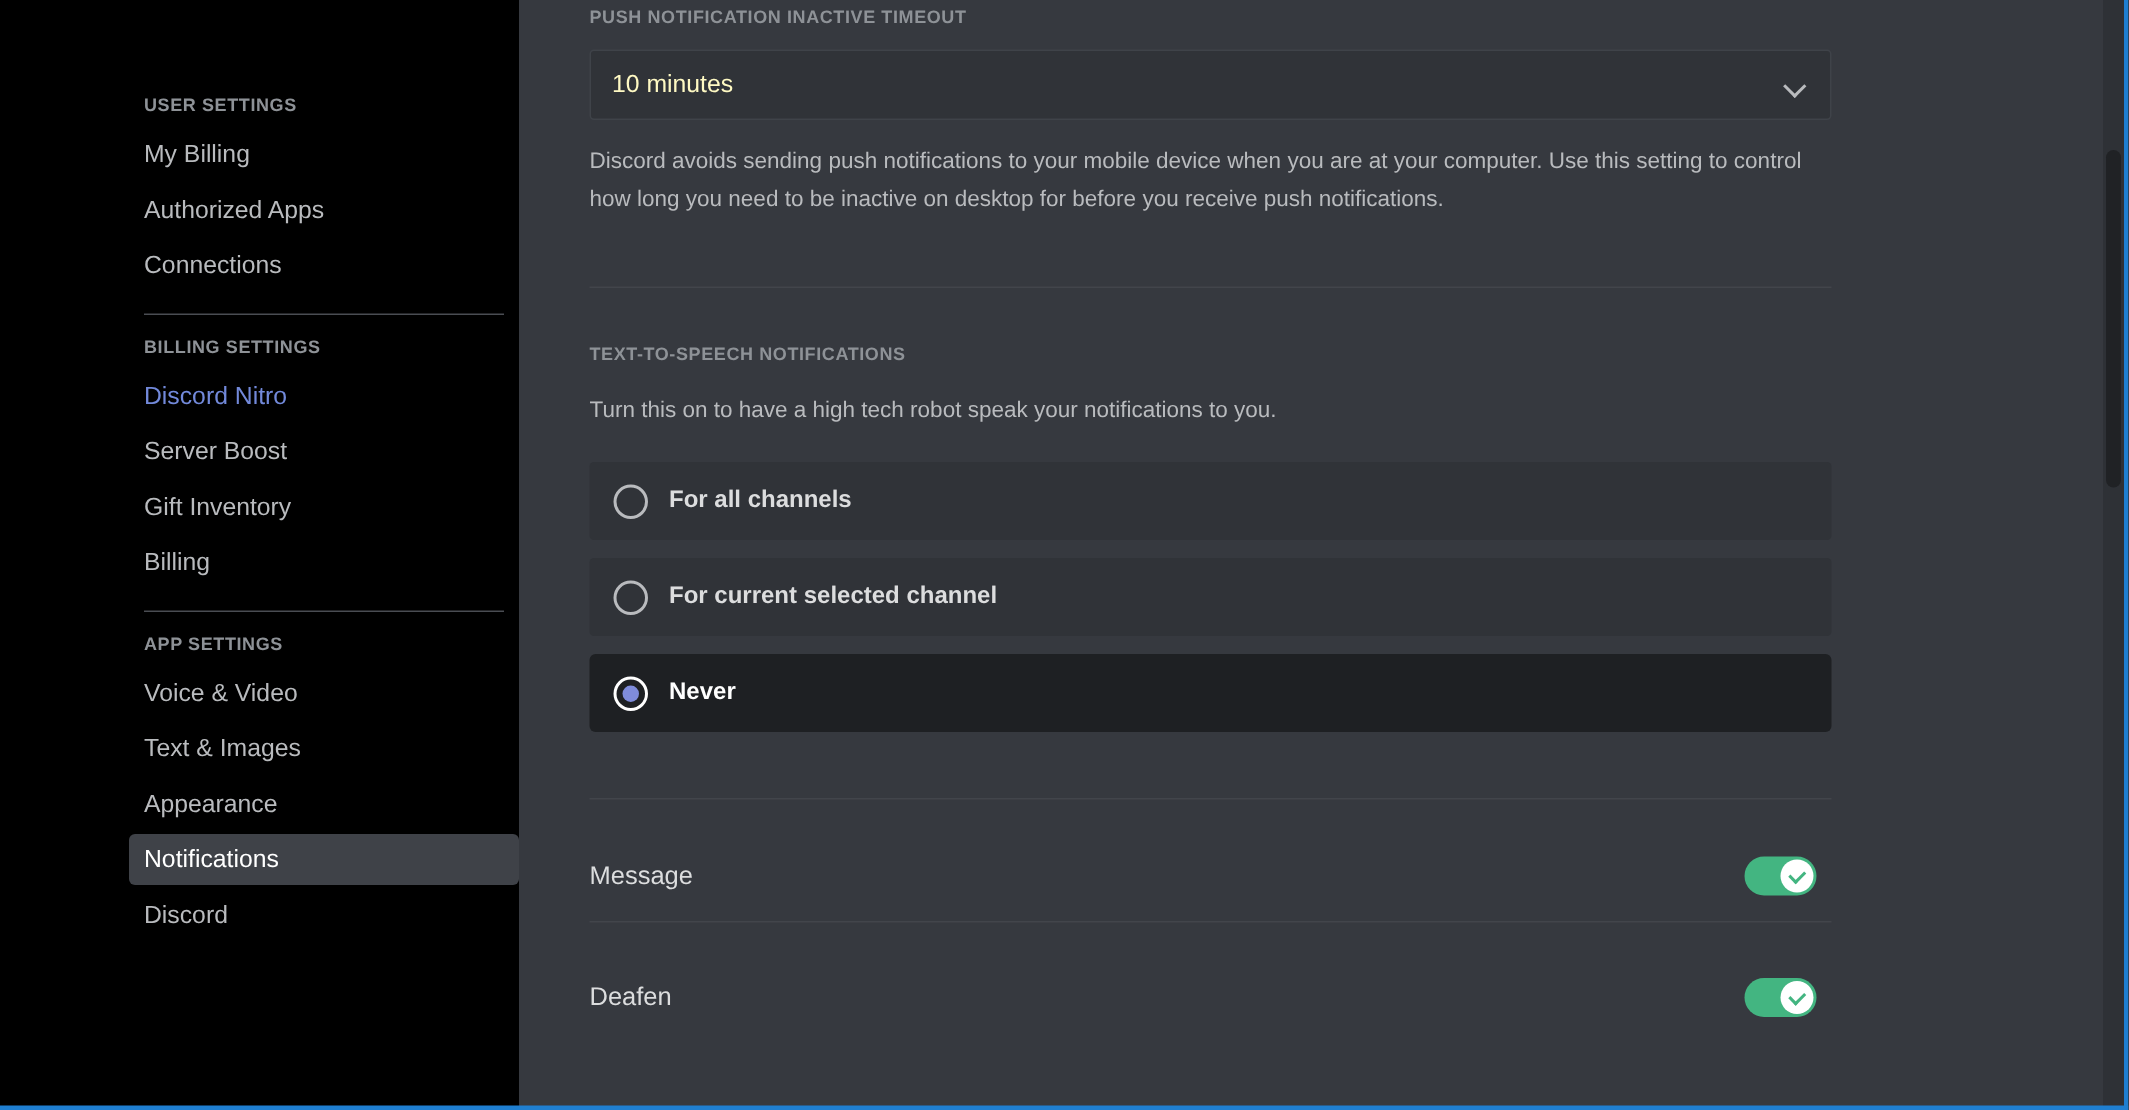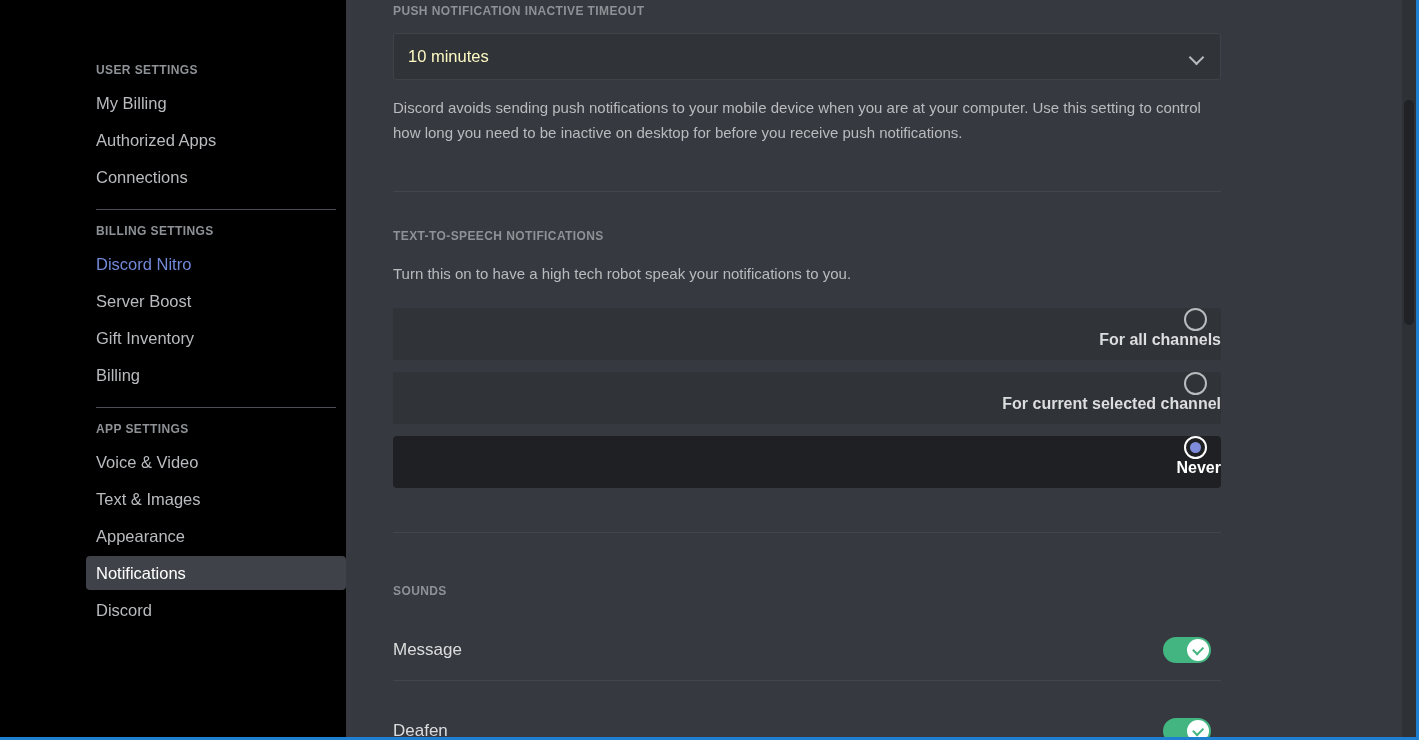--- a/index.html
+++ b/index.html
@@ -137,26 +137,25 @@
     height: 1px;
     background: #42454b;
     margin: 0;
   }
 
   
   .radio-row {
     height: 52px;
     background: #303338;
     display: flex;
-    align-items: flex-end;
+    align-items: center;
     padding-left: 16px;
     margin-bottom: 12px;
     border-radius: 3px;
     cursor: pointer;
-    flex-direction: column;
   }
   .radio-row.selected {
     background: #1e2023;
     border-radius: 4px;
   }
 
   .radio {
     width: 23px;
     height: 23px;
     border-radius: 50%;
@@ -317,21 +316,20 @@
           <span class="radio-label">For current selected channel</span>
         </div>
         <div class="radio-row selected">
           <span class="radio"></span>
           <span class="radio-label">Never</span>
         </div>
       </div>
 
       <div class="divider" style="margin-top:44px;"></div>
 
-      <div class="sec-label" style="margin-top:50px;">SOUNDS</div>
 
       <div class="sound-row" style="margin-top:23px; width:818px;">
         <span class="sound-name">Message</span>
         <span class="toggle">
           <span class="knob"></span>
         </span>
       </div>
 
       <div class="divider" style="margin-top:2px;"></div>
 

